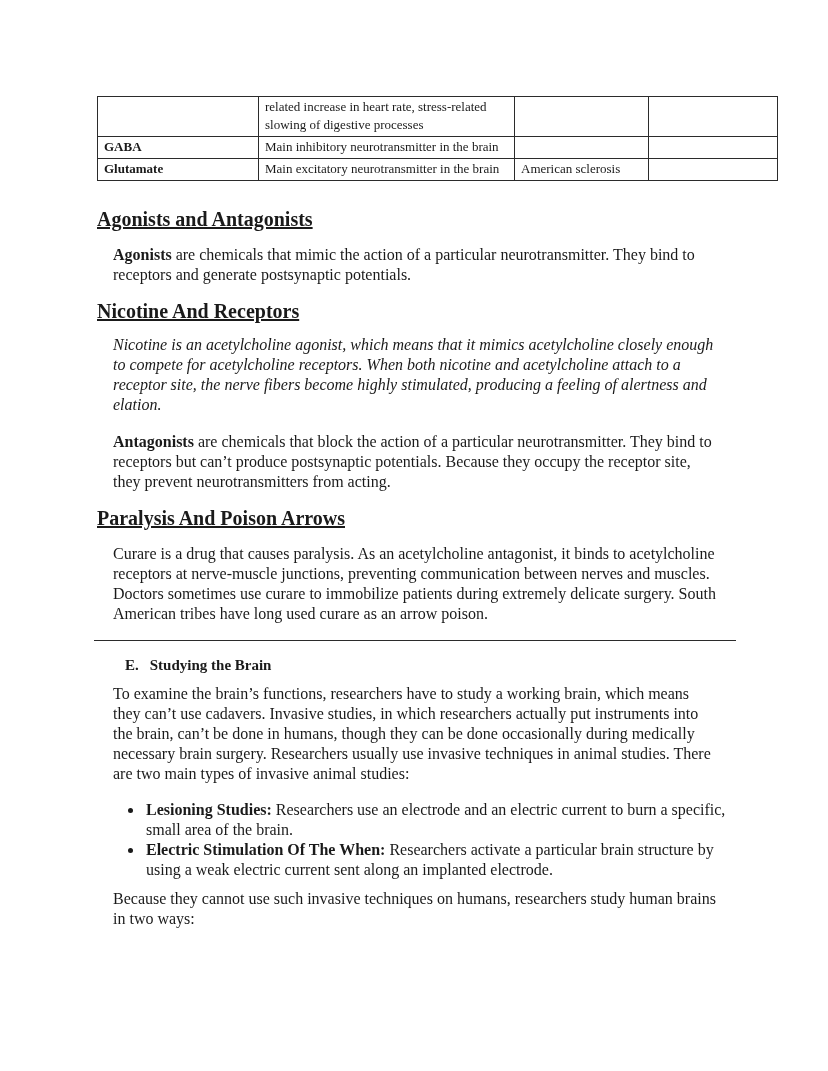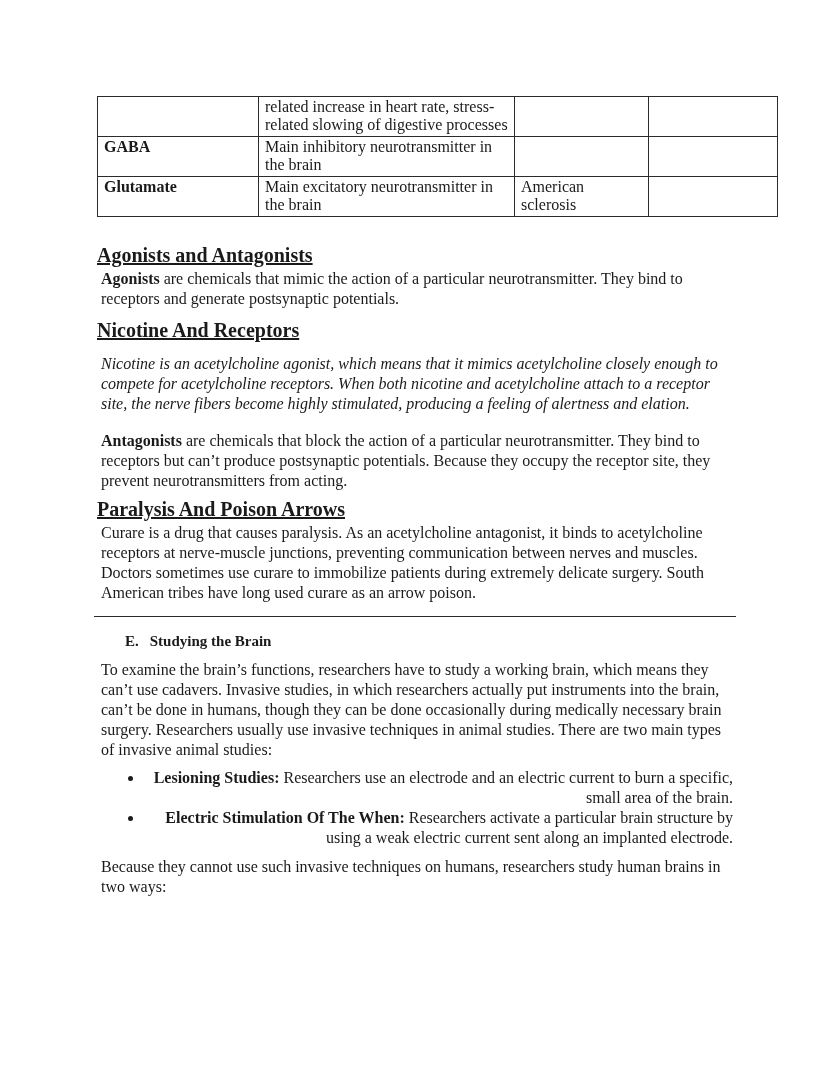--- a/index.html
+++ b/index.html
@@ -16,40 +16,40 @@
     width: 636px;
     font-size: 16px;
     line-height: 20px;
   }
   
   table.neuro {
     border-collapse: collapse;
     margin-top: 96px;
     width: 636px;
     table-layout: fixed;
-    font-size: 16px;
+    font-size: 13px;
     line-height: 18px;
   }
   table.neuro td {
     border: 1px solid #2b2b2b;
     vertical-align: top;
     padding: 1px 6px 2px 6px;
   }
   td.c1 { width: 148px; font-weight: bold; }
   td.c2 { width: 243px; }
   td.c3 { width: 121px; }
   td.c4 { width: 116px; }
   
   .h-underline {
     font-weight: bold;
     text-decoration: underline;
     margin: 0;
     font-size: 20px;
   }
-  p { margin: 4px; }
+  p { margin: 16px; }
   .lead { font-weight: bold; }
   .mt-28 { margin-top: 28px; }
   .mt-11 { margin-top: 11px; }
   .mt-14 { margin-top: 14px; font-style: italic; }
   .mt-17 { margin-top: 17px; }
   .mt-8  { margin-top: 8px; }
   .mt-9  { margin-top: 9px; }
   .divider {
     border: none;
     border-top: 1px solid #2b2b2b;
@@ -63,21 +63,20 @@
     font-size: 15px;
   }
   .h-section .sec-letter { margin-right: 11px; }
   ul.doc-list {
     margin: 8px 0 0 0;
     padding-left: 47px;
   }
   ul.doc-list li {
     padding-left: 2px;
     margin: 0;
-    text-align: right;
   }
 </style>
 </head>
 <body>
 
 <div class="page">
   <div class="content">
 
     <table class="neuro">
       <tbody>

